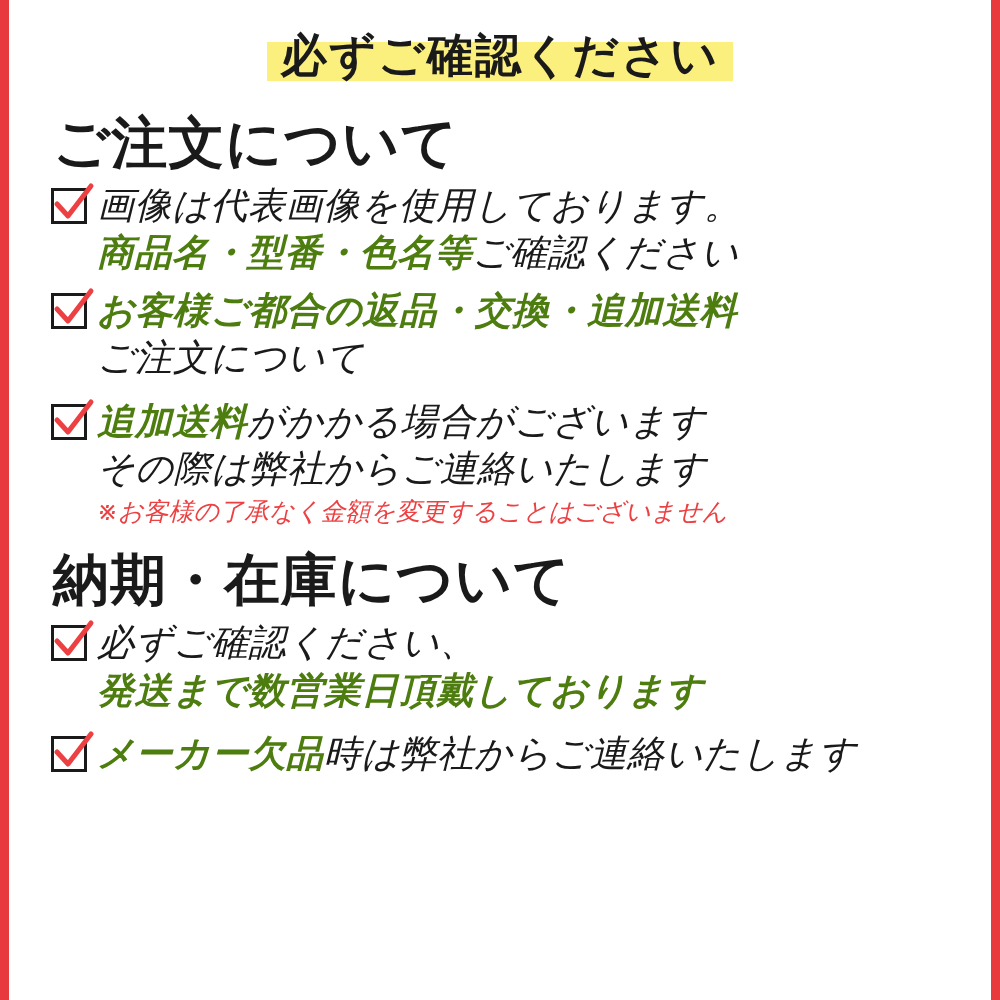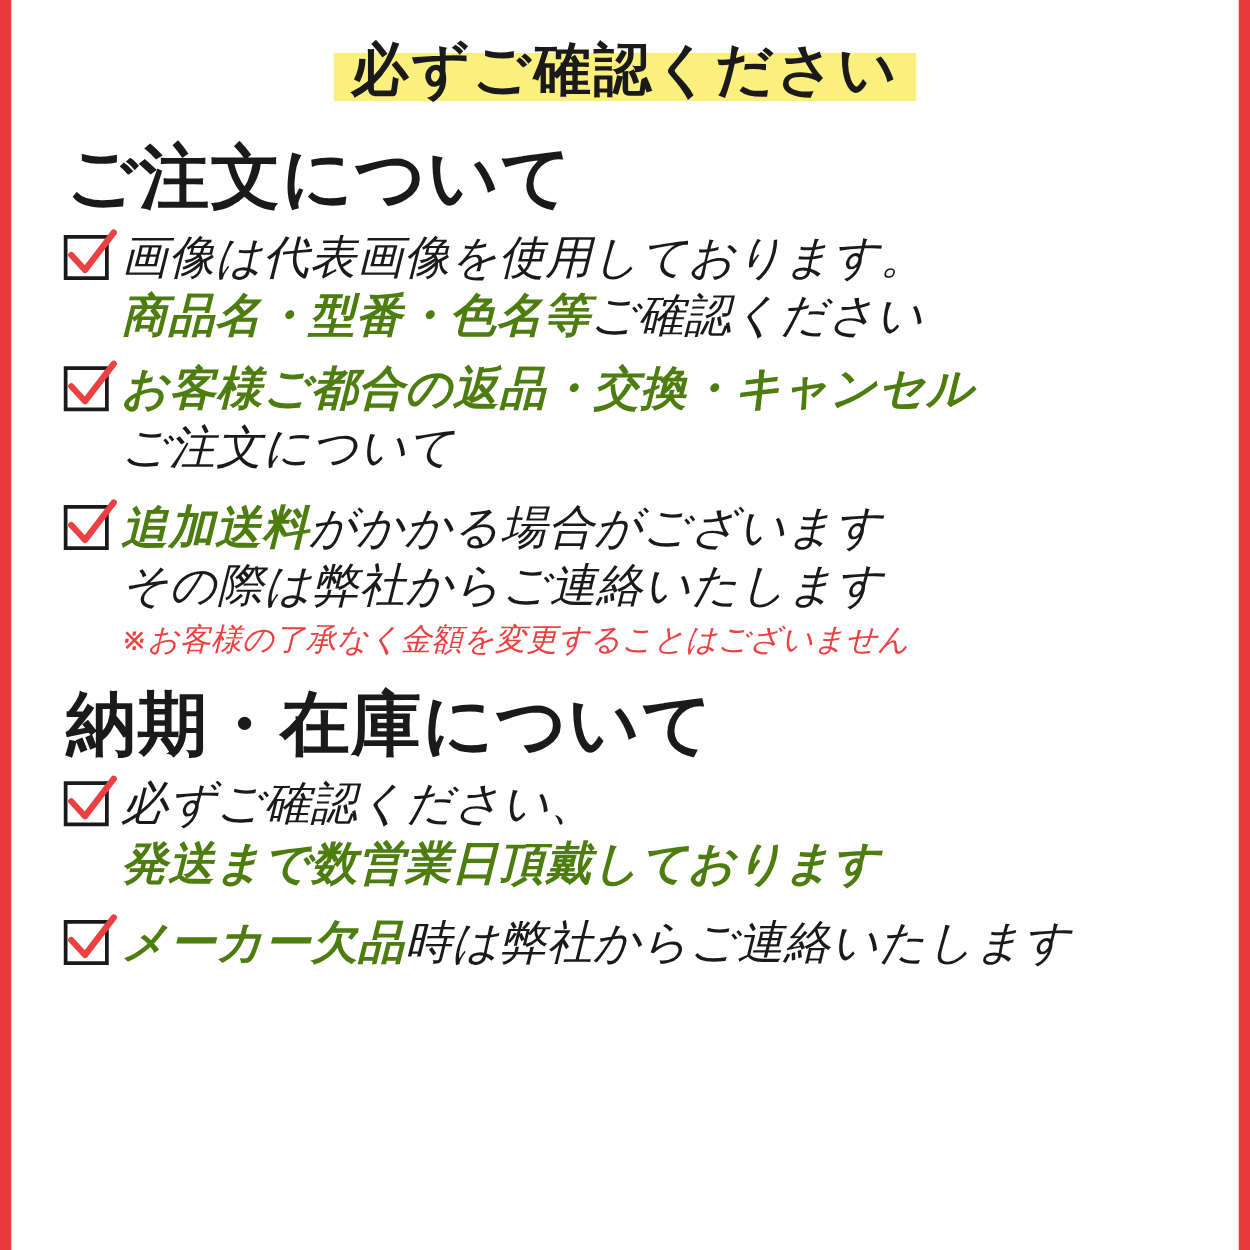--- a/index.html
+++ b/index.html
@@ -153,21 +153,21 @@
       </div>
 
       <div class="item">
         <span class="check">
           <span class="box"></span>
           <svg viewBox="0 0 46 46" aria-hidden="true">
             <polyline points="8,22 19,34 42,4" fill="none" stroke="#ec4042" stroke-width="5" stroke-linecap="round" stroke-linejoin="round"></polyline>
           </svg>
         </span>
         <span class="lines">
-          <div class="line red">お客様ご都合の返品・交換・キャンセル</div>
+          <div class="line red">お客様ご都合の返品・交換・追加送料</div>
           <div class="line">ご注文について</div>
         </span>
       </div>
 
       <div class="item">
         <span class="check">
           <span class="box"></span>
           <svg viewBox="0 0 46 46" aria-hidden="true">
             <polyline points="8,22 19,34 42,4" fill="none" stroke="#ec4042" stroke-width="5" stroke-linecap="round" stroke-linejoin="round"></polyline>
           </svg>

